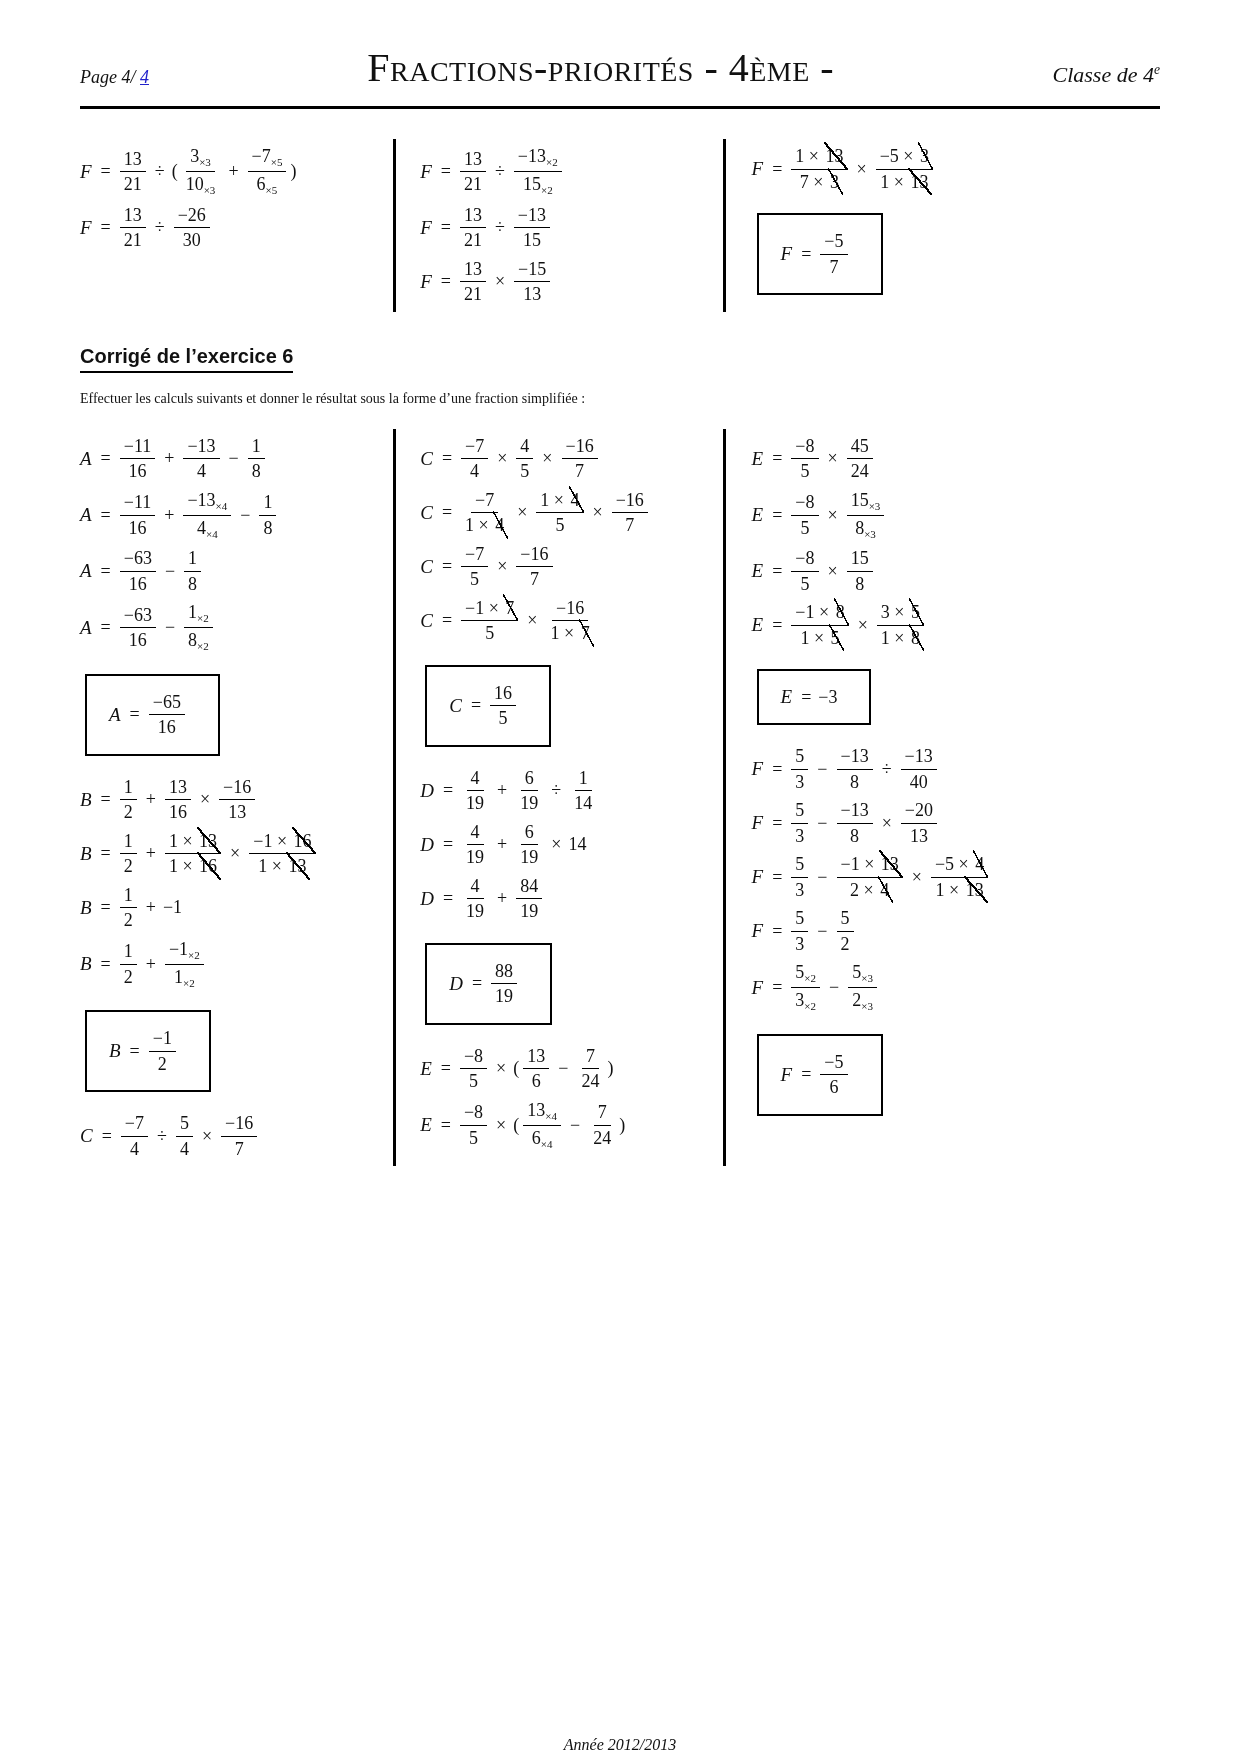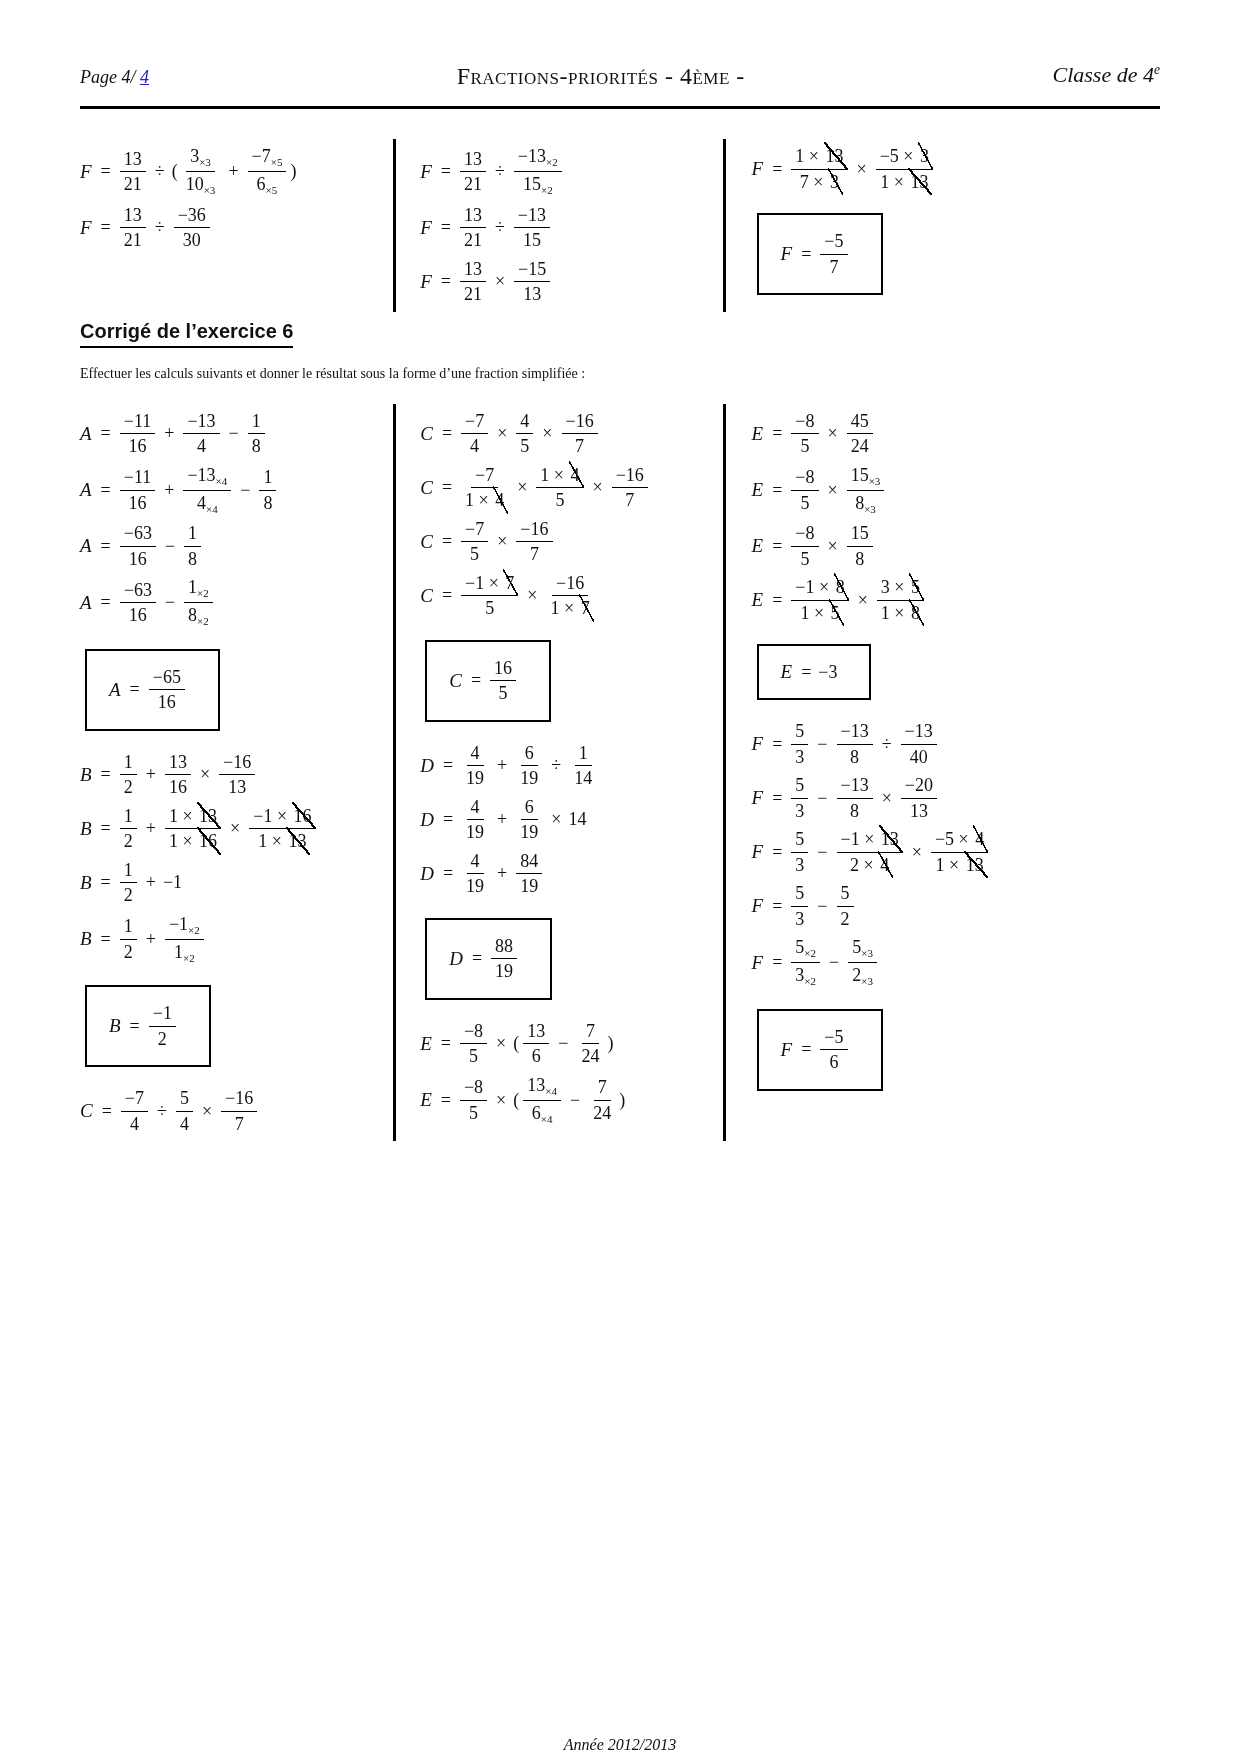--- a/index.html
+++ b/index.html
@@ -8,21 +8,21 @@
     background:#ffffff;color:#111;
     font-family:"Liberation Serif", serif;
     display:flex;flex-direction:column;
     padding:34px 80px 0 80px;
   }
   
   .page-header{display:flex;justify-content:space-between;align-items:flex-end;
     border-bottom:3px solid #000;padding-bottom:18px;}
   .ph-left{font-style:italic;font-size:18px;white-space:pre;}
   .ph-left .pagenum-link{font-style:italic;}
-  .ph-title{font-variant:small-caps;font-size:24px;letter-spacing:.5px;line-height:1;text-align:right;}
+  .ph-title{font-variant:small-caps;font-size:40px;letter-spacing:.5px;line-height:1;text-align:right;}
   .ph-right{font-style:italic;font-size:22px;margin-top:28px;}
   .ph-right sup{font-size:.62em;}
   
   .cols{display:flex;align-items:stretch;}
   .col{box-sizing:border-box;min-height:10px;}
   .col-1{flex:0 0 29%;}
   .col-2{flex:0 0 30.5%;border-left:3px solid #000;padding-left:24px;}
   .col-3{flex:1 1 auto;border-left:3px solid #000;padding-left:26px;}
   .top-section{margin-top:30px;}
   .exercise-cols{margin-top:10px;}
@@ -37,21 +37,21 @@
   .mtxt{margin:0 1px;}
   .frac{display:inline-flex;flex-direction:column;align-items:center;
     text-align:center;margin:0 3px;line-height:1.25;}
   .frac .num{display:block;border-bottom:1.6px solid #000;padding:0 4px 1px 4px;}
   .frac .den{display:block;padding:1px 4px 0 4px;}
   .sub{font-size:11px;vertical-align:-4px;letter-spacing:0;}
   .cancel{position:relative;display:inline-block;margin-left:2px;}
   .cancel::after{content:"";position:absolute;left:-2px;right:-4px;top:-3px;bottom:-2px;
     background:linear-gradient(to top right, transparent 47%, #000 47%, #000 53%, transparent 53%);}
   
-  .heading-row{margin-top:8px;}
+  .heading-row{margin-top:33px;}
   .section-heading{font-family:"Liberation Sans", sans-serif;font-weight:bold;
     font-size:20px;display:inline-block;border-bottom:2.5px solid #000;padding-bottom:3px;}
   .intro{font-size:14px;margin:18px 0 12px 0;}
   
   .page-footer{margin-top:auto;text-align:center;font-style:italic;
     font-size:16px;}
 </style>
 </head>
 <body>
 
@@ -85,21 +85,21 @@
       </div>
       <div class="eq-line">
         <span class="mvar">F</span>
         <span class="mop">=</span>
         <span class="frac">
           <span class="num"><span>13</span></span>
           <span class="den"><span>21</span></span>
         </span>
         <span class="mop">÷</span>
         <span class="frac">
-          <span class="num"><span>−36</span></span>
+          <span class="num"><span>−26</span></span>
           <span class="den"><span>30</span></span>
         </span>
       </div>
     </div>
   <div class="col col-2">
       <div class="eq-line">
         <span class="mvar">F</span>
         <span class="mop">=</span>
         <span class="frac">
           <span class="num"><span>13</span></span>

